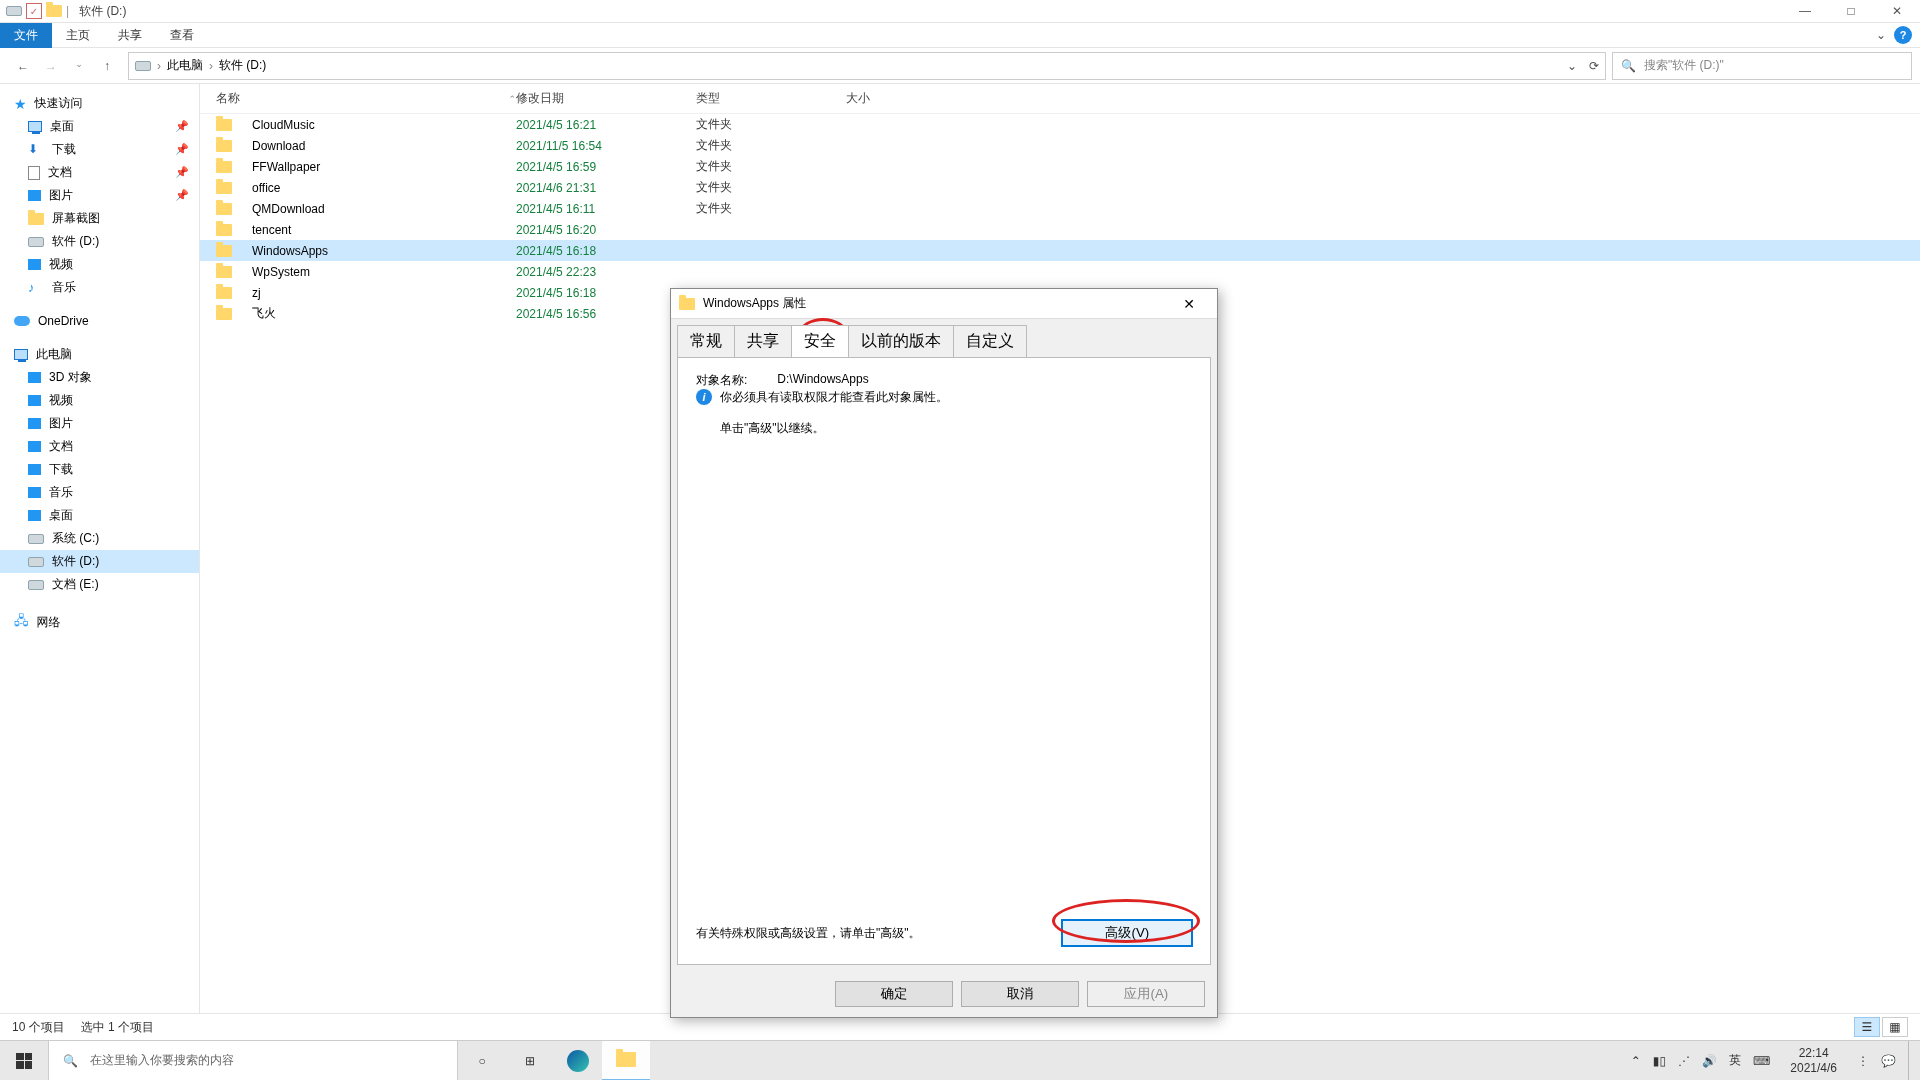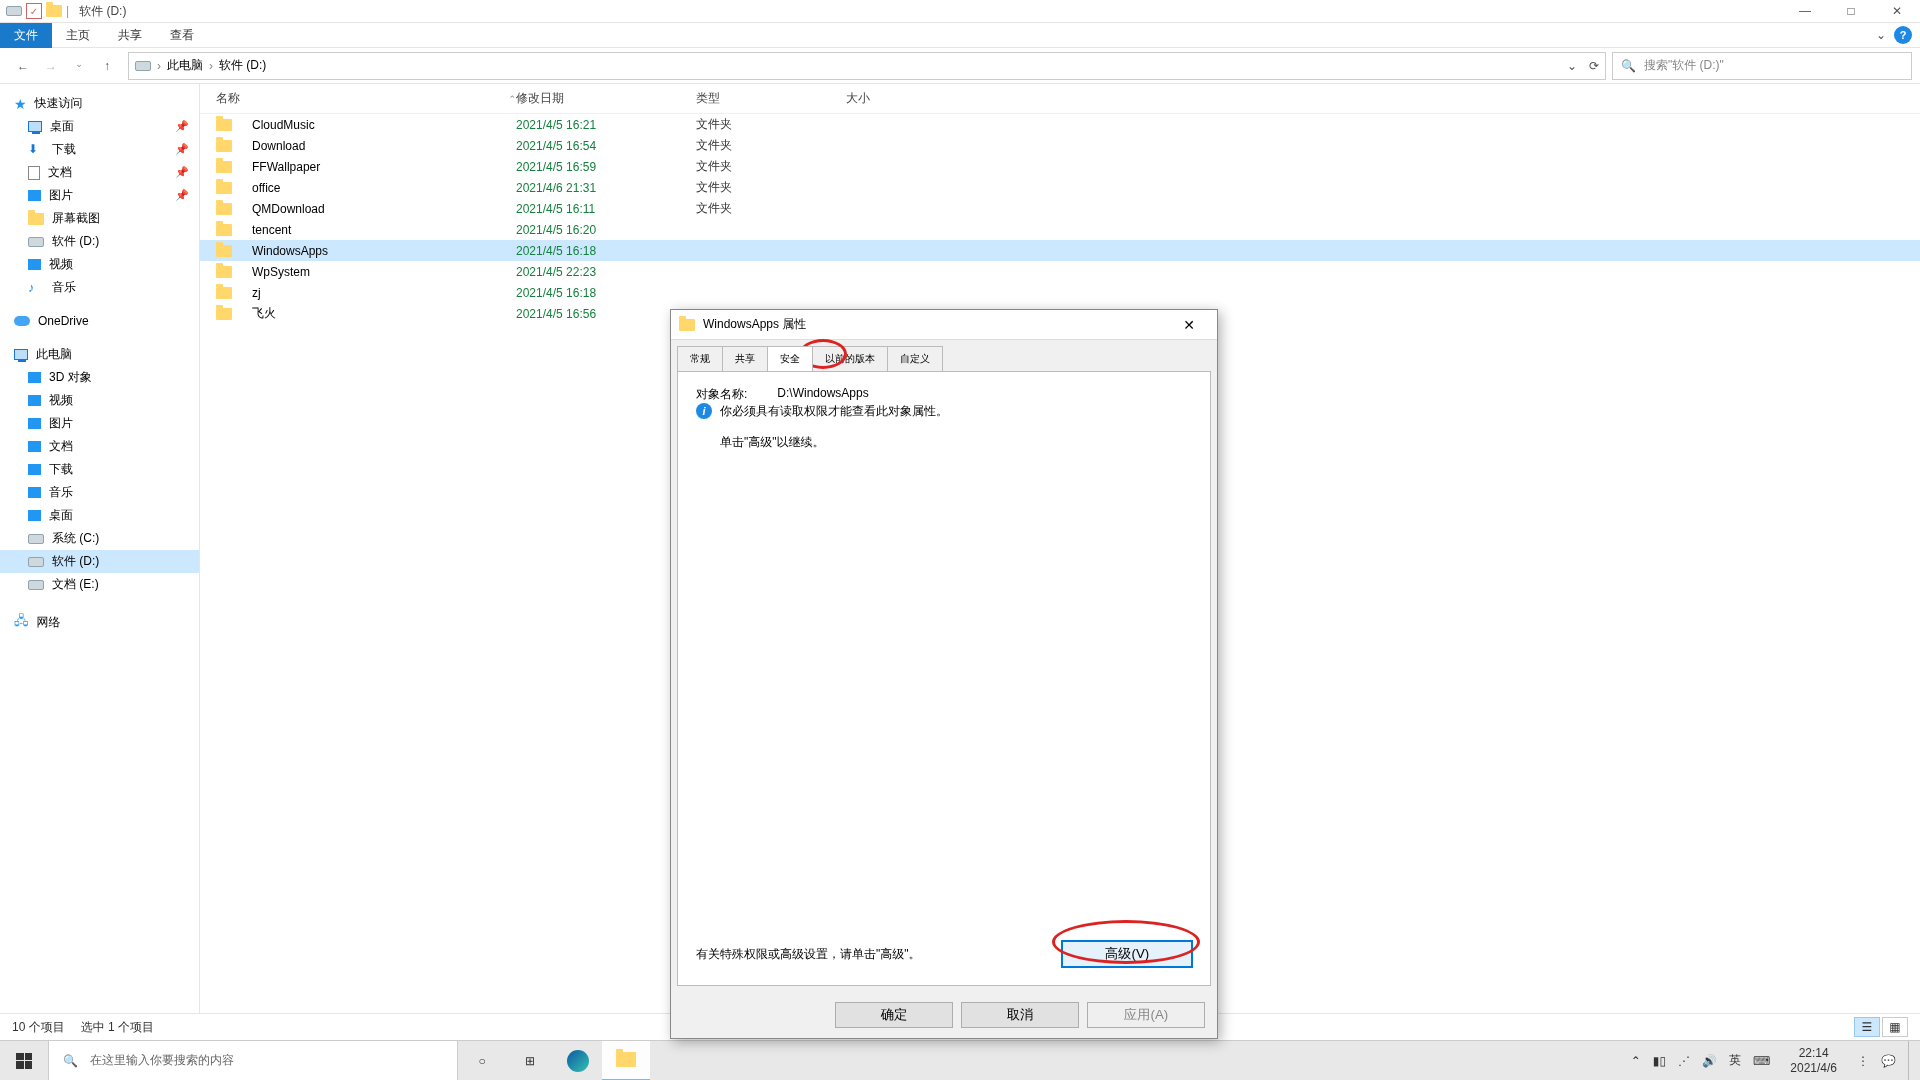--- a/index.html
+++ b/index.html
@@ -65,25 +65,25 @@
 .taskbar .start { width: 48px; height: 40px; display: flex; align-items: center; justify-content: center; }
 .win-logo { width:16px; height:16px; display:grid; grid-template-columns:1fr 1fr; grid-template-rows:1fr 1fr; gap:1px;}
 .win-logo span{ background:#333;}
 .taskbar .search { width: 410px; height: 40px; background: #fff; display: flex; align-items: center; padding: 0 14px; gap: 12px; color: #666; border:1px solid #ccc; border-top:none; border-bottom:none;}
 .taskbar .tb-item { width: 48px; height: 40px; display: flex; align-items: center; justify-content: center; color:#333;}
 .taskbar .tb-item.active { border-bottom: 2px solid #76b9ed; background:#fdfdfd;}
 .taskbar .tray { margin-left: auto; display: flex; align-items: center; gap: 12px; padding-right: 6px; color:#333;}
 .taskbar .clock { text-align: center; line-height:1.2; font-size:12px; padding:0 8px;}
 
 
-.dialog { position: absolute; left: 670px; top: 309px; width: 548px; height: 730px; background: #f0f0f0; border: 1px solid #888; box-shadow: 3px 3px 12px rgba(0,0,0,.3); display:flex; flex-direction:column;}
+.dialog { position: absolute; left: 670px; top: 288px; width: 548px; height: 730px; background: #f0f0f0; border: 1px solid #888; box-shadow: 3px 3px 12px rgba(0,0,0,.3); display:flex; flex-direction:column;}
 .dialog .dlg-title { height: 30px; background: #fff; display: flex; align-items: center; padding: 0 8px; gap:8px; border-bottom:1px solid #ddd;}
 .dialog .dlg-title .close { margin-left:auto; width:40px; text-align:center; font-size:14px;}
 .dialog .tabs { display:flex; padding: 6px 6px 0 6px; gap:0; background:#f0f0f0;}
-.dialog .tab { padding: 5px 12px; border:1px solid #bbb; border-bottom:none; background:#f0f0f0; font-size:10px; position:relative; margin-right:-1px;}
+.dialog .tab { padding: 5px 12px; border:1px solid #bbb; border-bottom:none; background:#f0f0f0; font-size:16px; position:relative; margin-right:-1px;}
 .dialog .tab.active { background:#fff; z-index:2;}
 .dialog .tabbody { flex:1; margin:0 6px 6px 6px; background:#fff; border:1px solid #bbb; padding:14px 18px; position:relative;}
 .dialog .obj-row { display:flex; gap:30px; }
 .info-icon { width:16px; height:16px; border-radius:50%; background:#1e88e5; color:#fff; display:inline-flex; align-items:center; justify-content:center; font-size:11px; font-style:italic; font-weight:bold; flex-shrink:0;}
 .dialog .msg { display:flex; gap:8px; margin-bottom:14px;}
 .dialog .msg2 { padding-left:24px; }
 .dialog .adv-row { position:absolute; bottom:18px; left:18px; right:18px; display:flex; align-items:center; justify-content:space-between;}
 .dialog .adv-btn { width:130px; height:26px; border:1px solid #0078d7; background:#e5f1fb; outline:1px solid #0078d7;}
 .dialog .dlg-buttons { display:flex; gap:8px; justify-content:flex-end; padding:10px 12px; background:#f0f0f0;}
 .dialog .dlg-btn { width:118px; height:26px; border:1px solid #adadad; background:#e1e1e1;}
@@ -286,21 +286,21 @@
           </div>
           <div class="cell-date">2021/4/5 16:21</div>
           <div class="cell-type">文件夹</div>
           <div class="cell-size"></div>
         </div>
         <div class="row">
           <div class="cell-name">
             <span class="folder-icon"></span>
             <span>Download</span>
           </div>
-          <div class="cell-date">2021/4/5 16:54</div>
+          <div class="cell-date">2021/11/5 16:54</div>
           <div class="cell-type">文件夹</div>
           <div class="cell-size"></div>
         </div>
         <div class="row">
           <div class="cell-name">
             <span class="folder-icon"></span>
             <span>FFWallpaper</span>
           </div>
           <div class="cell-date">2021/4/5 16:59</div>
           <div class="cell-type">文件夹</div>

